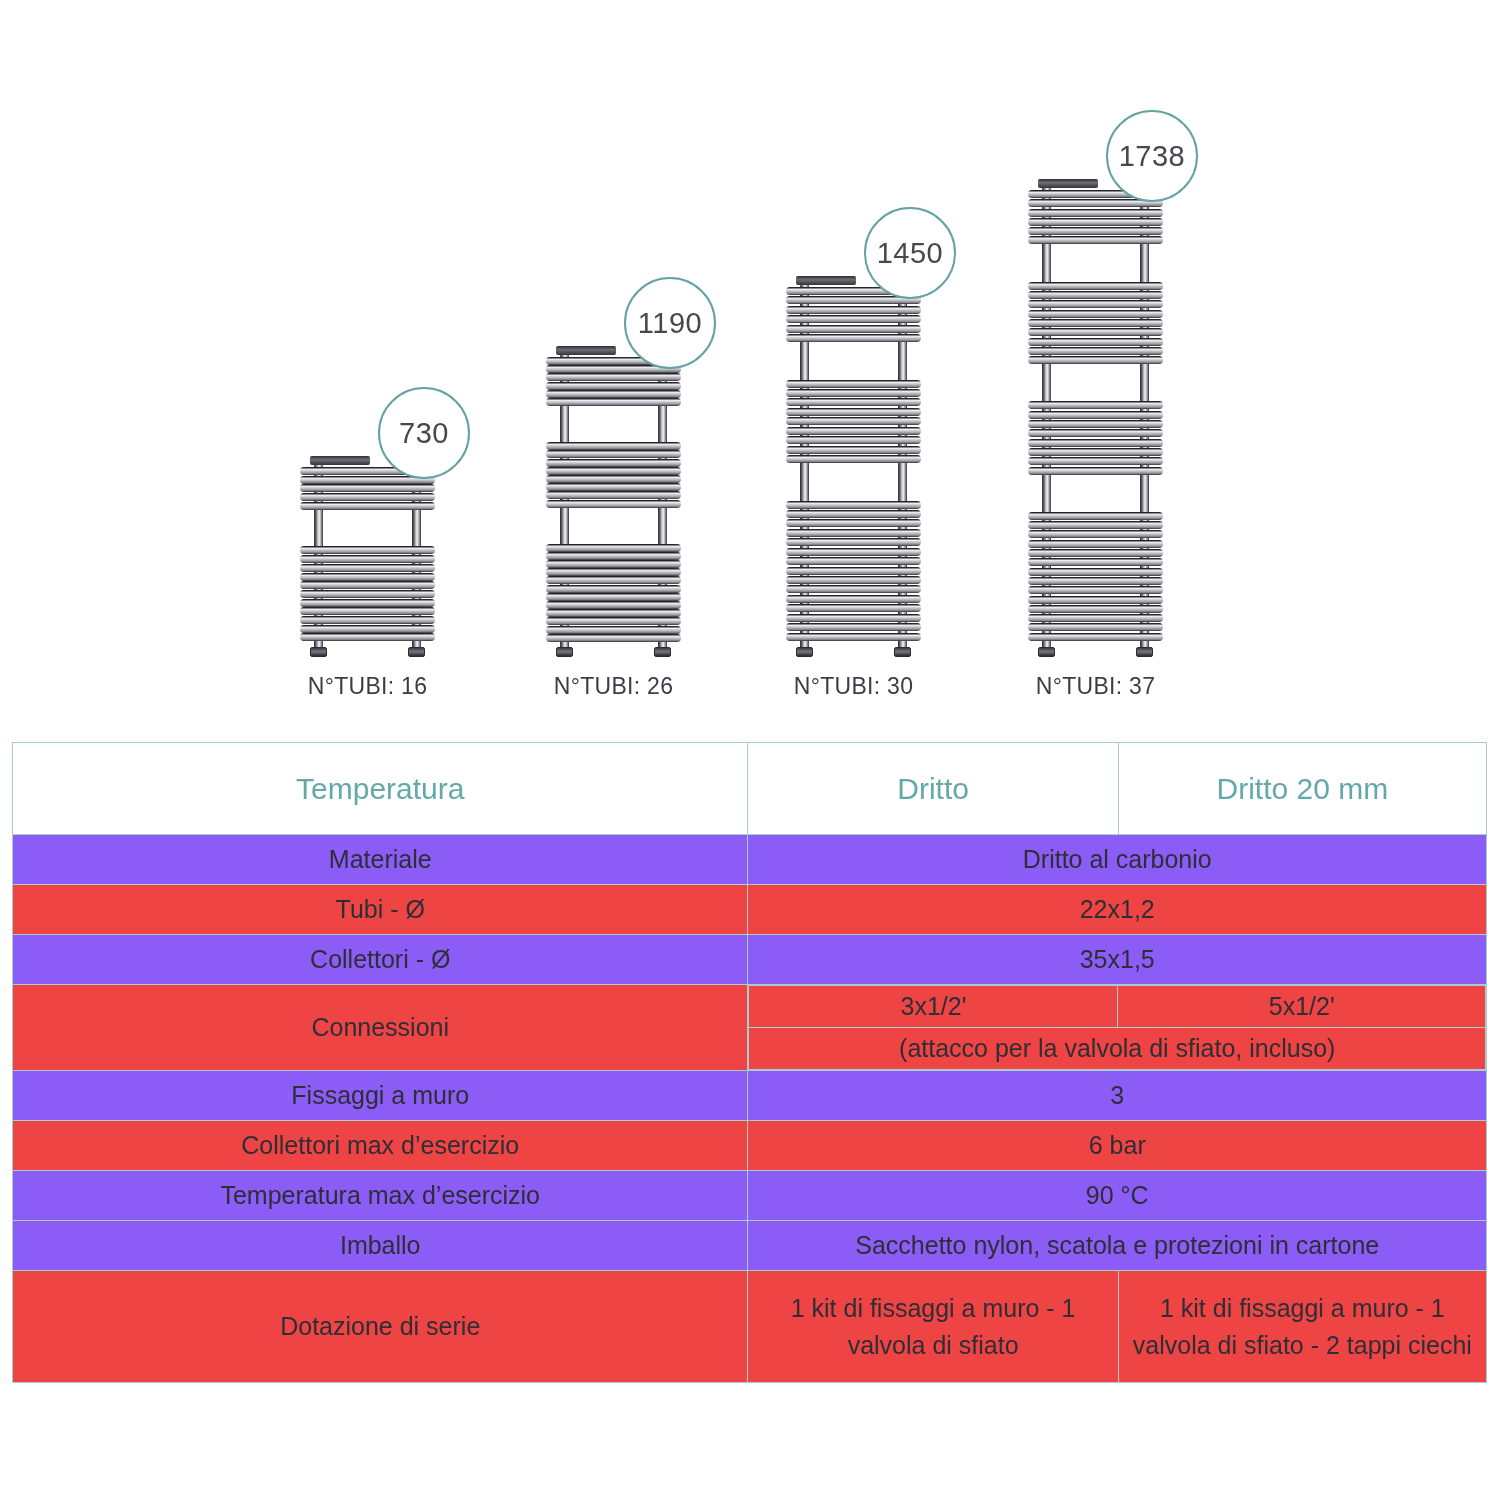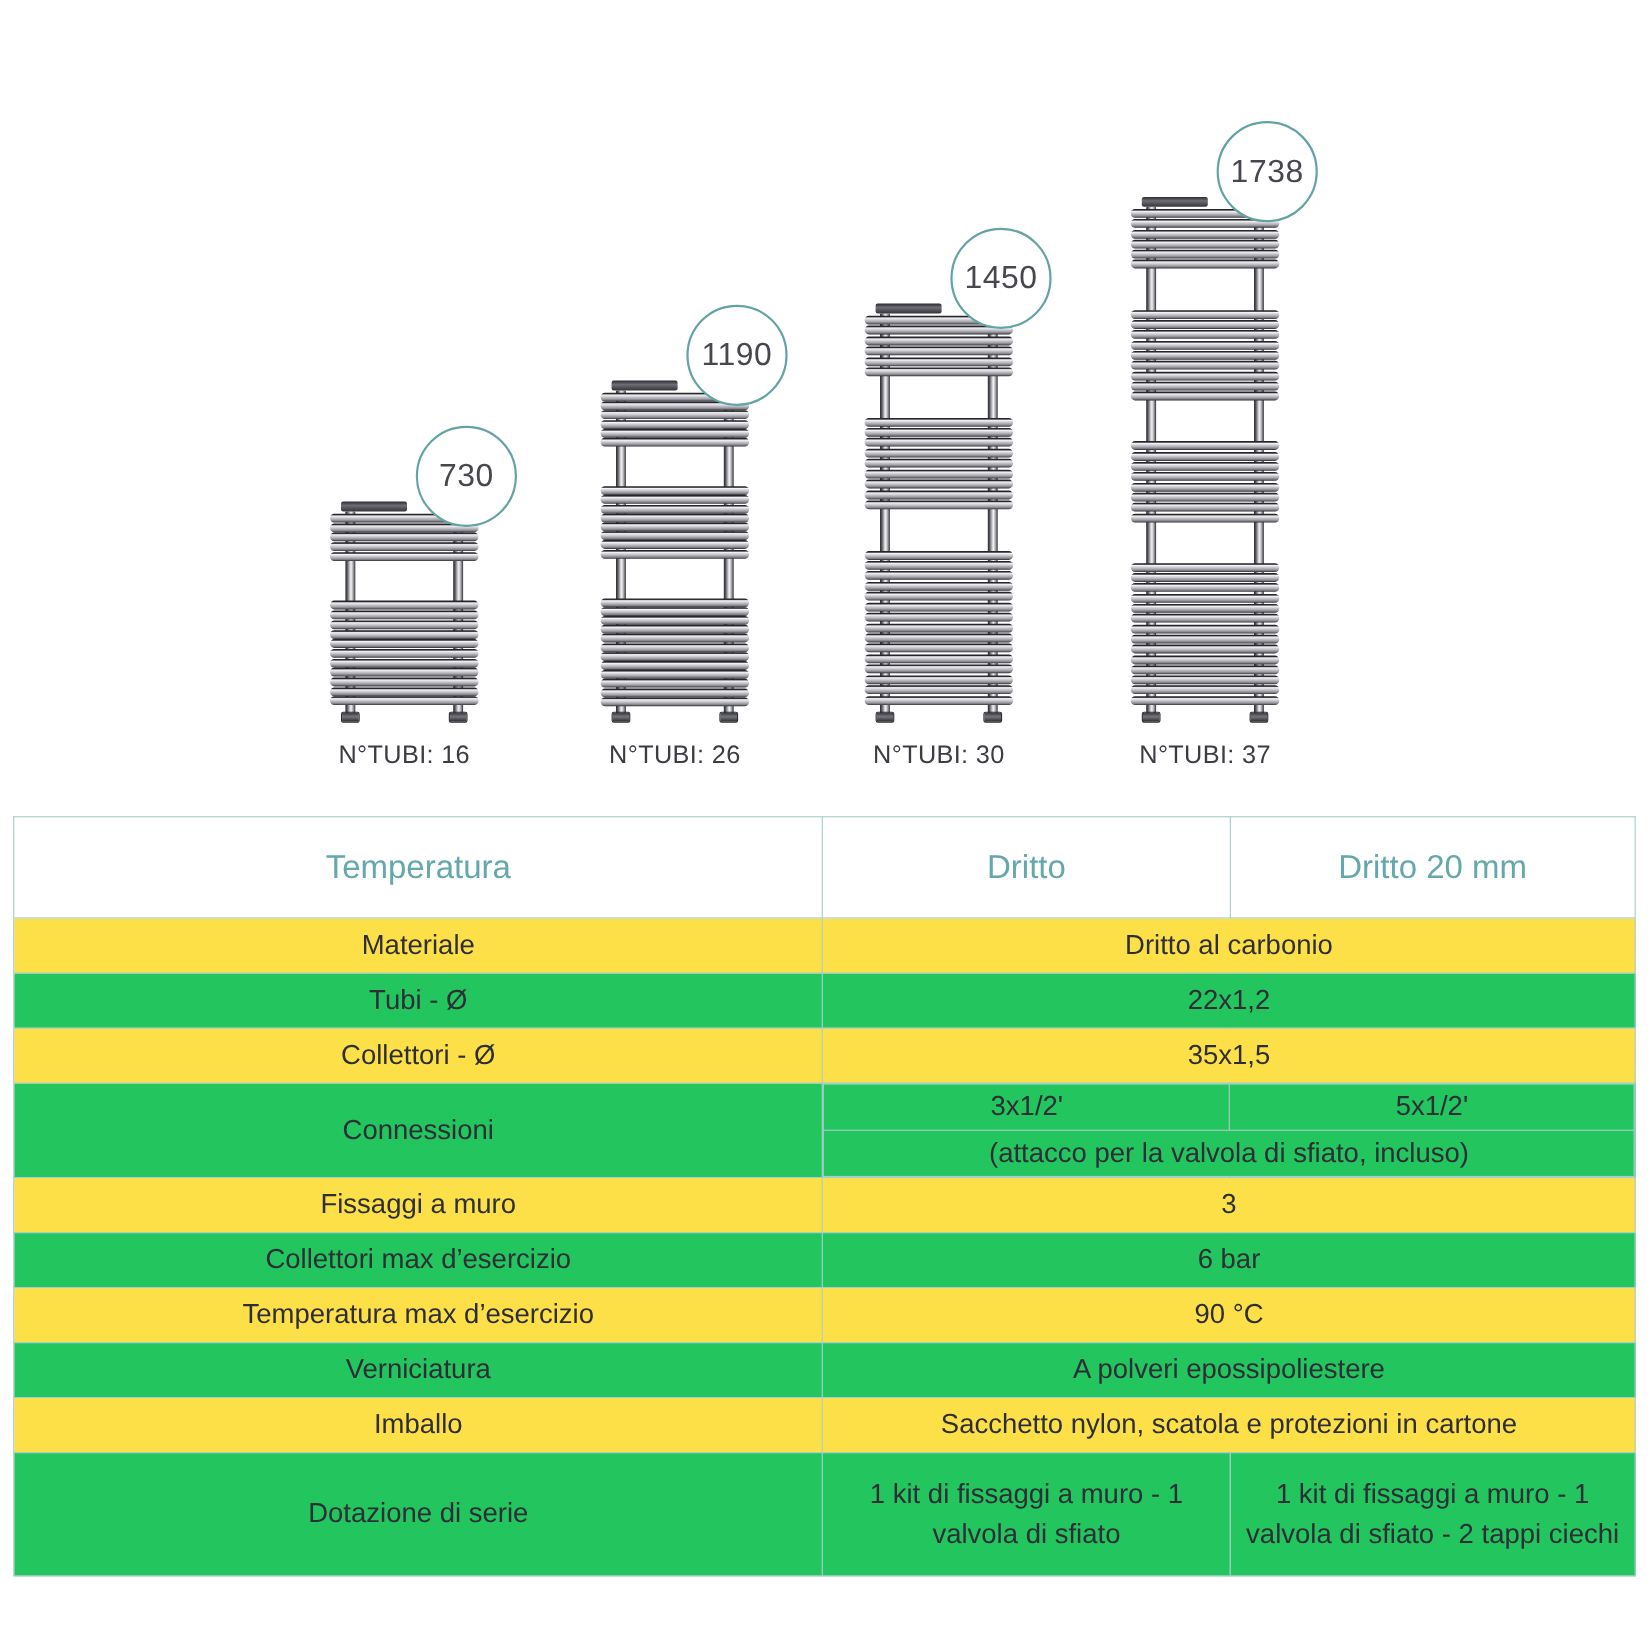--- a/index.html
+++ b/index.html
@@ -112,29 +112,29 @@
     border-collapse: collapse;
     table-layout: fixed;
   }
   #spec-table td {
     border: 1px solid #a9cdcb;
     text-align: center;
     vertical-align: middle;
     color: #2e2e36;
     font-size: 25px;
     padding: 6px 8px;
-    background: #22c55e;
+    background: #ef4444;
   }
   #spec-table td.hdr {
     color: #65a8ac;
     font-size: 30px;
     height: 92px;
     background: #ffffff;
   }
-  #spec-table tr.shade td { background: #fde047; }
+  #spec-table tr.shade td { background: #8b5cf6; }
   #spec-table td.lbl { width: 735px; }
   #spec-table td.c1  { width: 370px; }
   #spec-table td.c2  { width: 368px; }
   .r-normal td { height: 50px; }
   .inner-tbl {
     width: 100%;
     border-collapse: collapse;
     table-layout: fixed;
   }
   .inner-tbl td {
@@ -361,24 +361,20 @@
       <tr class="r-normal">
         <td class="lbl">Collettori max d’esercizio</td>
         <td colspan="2">6 bar</td>
       </tr>
 
       <tr class="shade r-normal">
         <td class="lbl">Temperatura max d’esercizio</td>
         <td colspan="2">90 °C</td>
       </tr>
 
-      <tr class="r-normal">
-        <td class="lbl">Verniciatura</td>
-        <td colspan="2">A polveri epossipoliestere</td>
-      </tr>
 
       <tr class="shade r-normal">
         <td class="lbl">Imballo</td>
         <td colspan="2">Sacchetto nylon, scatola e protezioni in cartone</td>
       </tr>
 
       <tr>
         <td class="lbl" style="height:112px;">Dotazione di serie</td>
         <td class="c1 ml">1 kit di fissaggi a muro - 1 valvola di sfiato</td>
         <td class="c2 ml">1 kit di fissaggi a muro - 1 valvola di sfiato  - 2 tappi ciechi</td>

